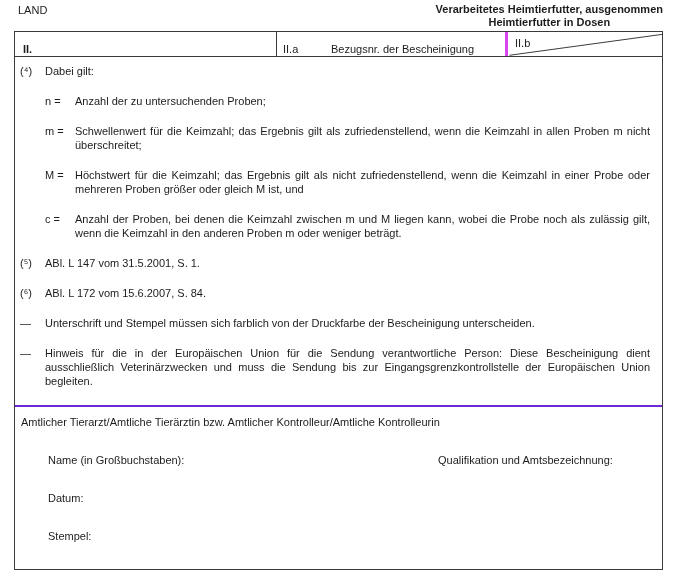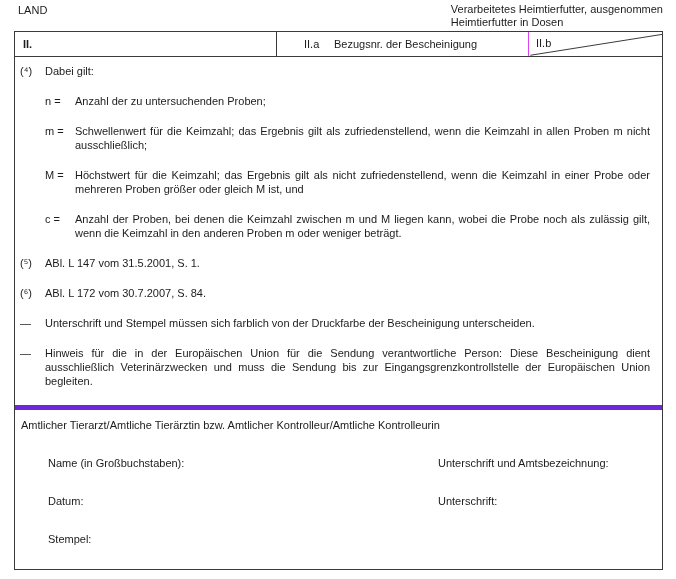--- a/index.html
+++ b/index.html
@@ -11,51 +11,51 @@
     color: #1c1c1c;
     position: relative;
     overflow: hidden;
   }
   .page { position: absolute; inset: 0; background: #fff; }
 
   
   .country { position: absolute; left: 18px; top: 3px; font-weight: normal; }
   .cert-title {
     position: absolute; right: 13px; top: 3px;
-    text-align: left; font-weight: normal; line-height: 13px;
+    text-align: center; font-weight: bold; line-height: 13px;
   }
 
   
   .doc-table {
     position: absolute; left: 14px; top: 31px;
     width: 649px; height: 539px;
     border: 1px solid #3a3a3a;
     display: flex; flex-direction: column;
     background: #fff;
   }
 
   .head-row { display: flex; height: 25px; flex: none; border-bottom: 1px solid #3a3a3a; }
-  .head-cell { display: flex; align-items: center; }
+  .head-cell { display: flex; align-items: flex-end; gap: 18px; }
   .cell-part { width: 262px; border-right: 1px solid #3a3a3a; padding-left: 8px; }
   .cell-part .num { font-weight: bold; width: 56px; flex: none; }
   .cell-part .ttl { font-weight: bold; }
-  .cell-ref { width: 231px; border-right: 1px solid #d946ef; padding-left: 6px; margin-left: 21px; }
+  .cell-ref { width: 231px; border-right: 3px solid #d946ef; padding-left: 6px; }
   .cell-ref .num { width: 30px; flex: none; }
   .cell-local { flex: 1; position: relative; }
   .cell-local .num { position: absolute; left: 7px; top: 4px; }
   .cell-local svg { position: absolute; inset: 0; width: 100%; height: 100%; display: block; }
 
   
   .notes { flex: 1; padding: 7px 12px 0 5px; overflow: hidden; }
   .note-row { display: grid; grid-template-columns: 25px 1fr; margin-bottom: 16px; }
   .def-row  { display: grid; grid-template-columns: 30px 1fr; margin-left: 25px; margin-bottom: 16px; }
   .just { text-align: justify; text-align-last: left; }
 
   
-  .sig { flex: none; height: 164px; border-top: 5px solid #6d28d9; padding: 8px 12px 0 5px; }
+  .sig { flex: none; height: 164px; border-top: 2px solid #6d28d9; padding: 8px 12px 0 5px; }
   .sig-heading { margin-left: 1px; }
   .sig-grid { margin-left: 28px; margin-top: 24px; display: grid; grid-template-columns: 390px 1fr; }
 </style>
 </head>
 <body>
 
 <div class="page">
 
   <div class="country">LAND</div>
   <div class="cert-title">
@@ -88,66 +88,65 @@
         <span>Dabei gilt:</span>
       </div>
 
       <div class="def-row">
         <span>n =</span>
         <span>Anzahl der zu untersuchenden Proben;</span>
       </div>
 
       <div class="def-row">
         <span>m =</span>
-        <span class="just">Schwellenwert für die Keimzahl; das Ergebnis gilt als zufriedenstellend, wenn die Keimzahl in allen Proben m nicht ausschließlich;</span>
+        <span class="just">Schwellenwert für die Keimzahl; das Ergebnis gilt als zufriedenstellend, wenn die Keimzahl in allen Proben m nicht überschreitet;</span>
       </div>
 
       <div class="def-row">
         <span>M =</span>
         <span class="just">Höchstwert für die Keimzahl; das Ergebnis gilt als nicht zufriedenstellend, wenn die Keimzahl in einer Probe oder mehreren Proben größer oder gleich M ist, und</span>
       </div>
 
       <div class="def-row">
         <span>c =</span>
         <span class="just">Anzahl der Proben, bei denen die Keimzahl zwischen m und M liegen kann, wobei die Probe noch als zulässig gilt, wenn die Keimzahl in den anderen Proben m oder weniger beträgt.</span>
       </div>
 
       <div class="note-row">
         <span>(⁵)</span>
         <span>ABl. L 147 vom 31.5.2001, S. 1.</span>
       </div>
 
       <div class="note-row">
         <span>(⁶)</span>
-        <span>ABl. L 172 vom 30.7.2007, S. 84.</span>
+        <span>ABl. L 172 vom 15.6.2007, S. 84.</span>
       </div>
 
       <div class="note-row">
         <span>—</span>
         <span>Unterschrift und Stempel müssen sich farblich von der Druckfarbe der Bescheinigung unterscheiden.</span>
       </div>
 
       <div class="note-row">
         <span>—</span>
         <span class="just">Hinweis für die in der Europäischen Union für die Sendung verantwortliche Person: Diese Bescheinigung dient ausschließlich Veterinärzwecken und muss die Sendung bis zur Eingangsgrenzkontrollstelle der Europäischen Union begleiten.</span>
       </div>
 
     </div>
 
     <div class="sig">
       <div class="sig-heading">Amtlicher Tierarzt/Amtliche Tierärztin bzw. Amtlicher Kontrolleur/Amtliche Kontrolleurin</div>
 
       <div class="sig-grid">
         <span>Name (in Großbuchstaben):</span>
-        <span>Unterschrift und Amtsbezeichnung:</span>
+        <span>Qualifikation und Amtsbezeichnung:</span>
       </div>
 
       <div class="sig-grid">
         <span>Datum:</span>
-        <span>Unterschrift:</span>
       </div>
 
       <div class="sig-grid">
         <span>Stempel:</span>
         <span></span>
       </div>
     </div>
 
   </div>
 </div>

